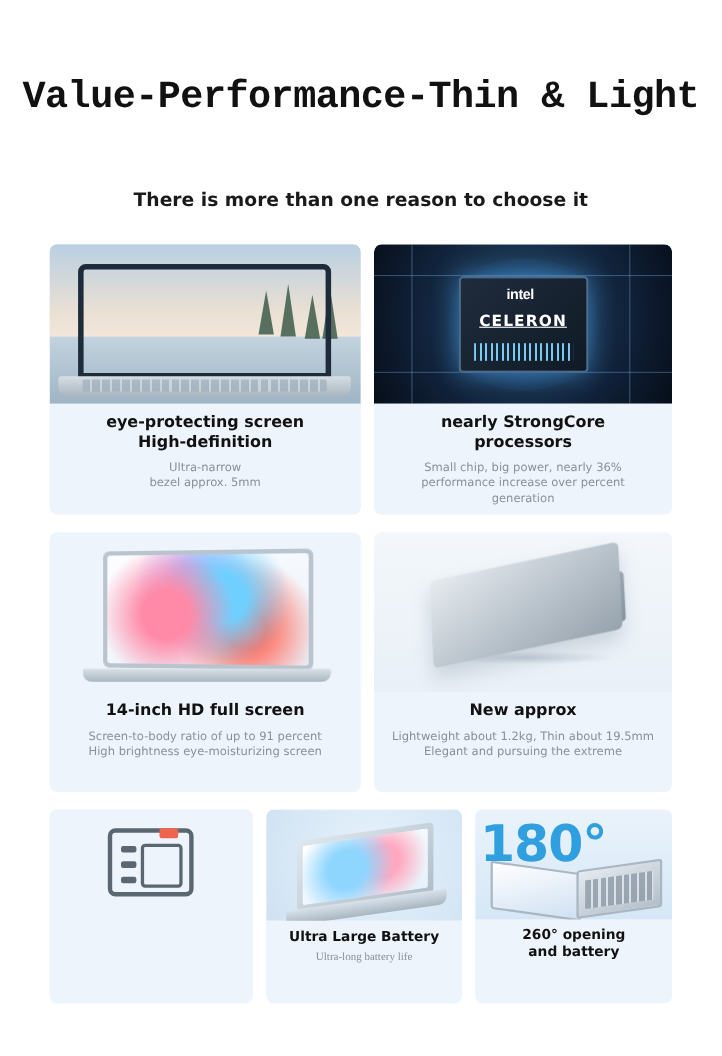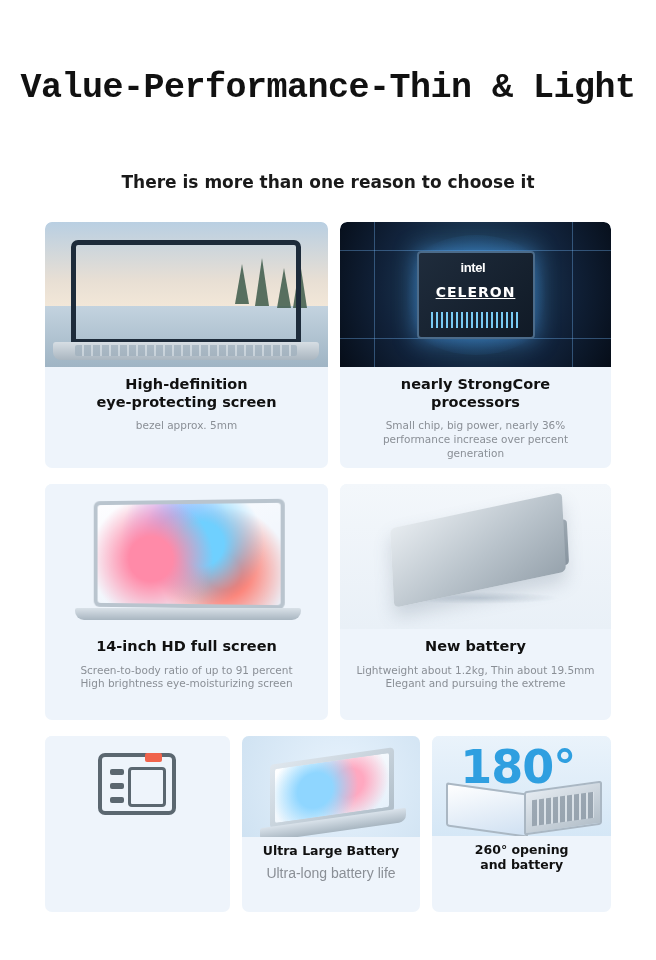--- a/index.html
+++ b/index.html
@@ -289,21 +289,21 @@
     border-radius: 2px 2px 7px 7px;
     transform: skewY(-8deg);
   }
 
   
   .scene-180 {
     position: absolute; inset: 0;
     background: linear-gradient(#eaf3fb, #d5e7f6);
   }
   .txt-180 {
-    position: absolute; left: 28px; top: 4px;
+    position: absolute; left: 4px; top: 4px;
     font-size: 46px; font-weight: bold;
     color: #2f9fe0;
     font-family: "DejaVu Sans", sans-serif;
     letter-spacing: -1px;
   }
   .lap180-screen {
     position: absolute; left: 14px; top: 52px; width: 82px; height: 44px;
     background: linear-gradient(160deg, #ffffff, #cfe0f2);
     border: 2px solid #aab7c3;
     border-radius: 3px;
@@ -322,22 +322,22 @@
     opacity: .8;
   }
 
   
   .r3-text { margin-top: 6px; }
   .r3-head {
     font-size: 12.5px; font-weight: bold; color: #111; line-height: 1.2;
     font-family: "DejaVu Sans", sans-serif;
   }
   .r3-sub {
-    font-size: 14px; color: #8a8f96; margin-top: 7px; line-height: 1.25;
-    font-family: Liberation Sans, sans-serif;
+    font-size: 10px; color: #8a8f96; margin-top: 7px; line-height: 1.25;
+    font-family: Liberation Serif, serif;
   }
 </style>
 </head>
 <body>
 
 <div class="page">
 
   <div class="main-title">Value-Performance-Thin &amp; Light</div>
   <div class="sub-title">There is more than one reason to choose it</div>
 
@@ -352,24 +352,25 @@
           <div class="tree" style="left:210px; top:36px; border-bottom-width:48px;"></div>
           <div class="tree" style="left:232px; top:46px;"></div>
           <div class="tree" style="left:248px; top:40px; border-bottom-width:46px;"></div>
           <div class="laptop-frame"></div>
           <div class="laptop-base"></div>
           <div class="kb-keys"></div>
         </div>
       </div>
       <div class="card-text">
         <div class="card-head">
+          <div>eye-protecting screen</div>
           <div>High-definition</div>
-          <div>eye-protecting screen</div>
         </div>
         <div class="card-sub">
+          <div>Ultra-narrow</div>
           <div>bezel approx. 5mm</div>
         </div>
       </div>
     </div>
 
     <div class="card c-cpu">
       <div class="card-img">
         <div class="scene-cpu">
           <div class="pcb-line" style="left:0; top:28px; width:100%; height:1px;"></div>
           <div class="pcb-line" style="left:0; top:116px; width:100%; height:1px;"></div>
@@ -419,21 +420,21 @@
 
     <div class="card c-design">
       <div class="card-img">
         <div class="scene-design">
           <div class="design-shadow"></div>
           <div class="design-lid"></div>
           <div class="design-body"></div>
         </div>
       </div>
       <div class="card-text">
-        <div class="card-head">New battery</div>
+        <div class="card-head">New approx</div>
         <div class="card-sub">
           <div>Lightweight about 1.2kg, Thin about 19.5mm</div>
           <div>Elegant and pursuing the extreme</div>
         </div>
       </div>
     </div>
   </div>
 
   <div class="row row3">
 

